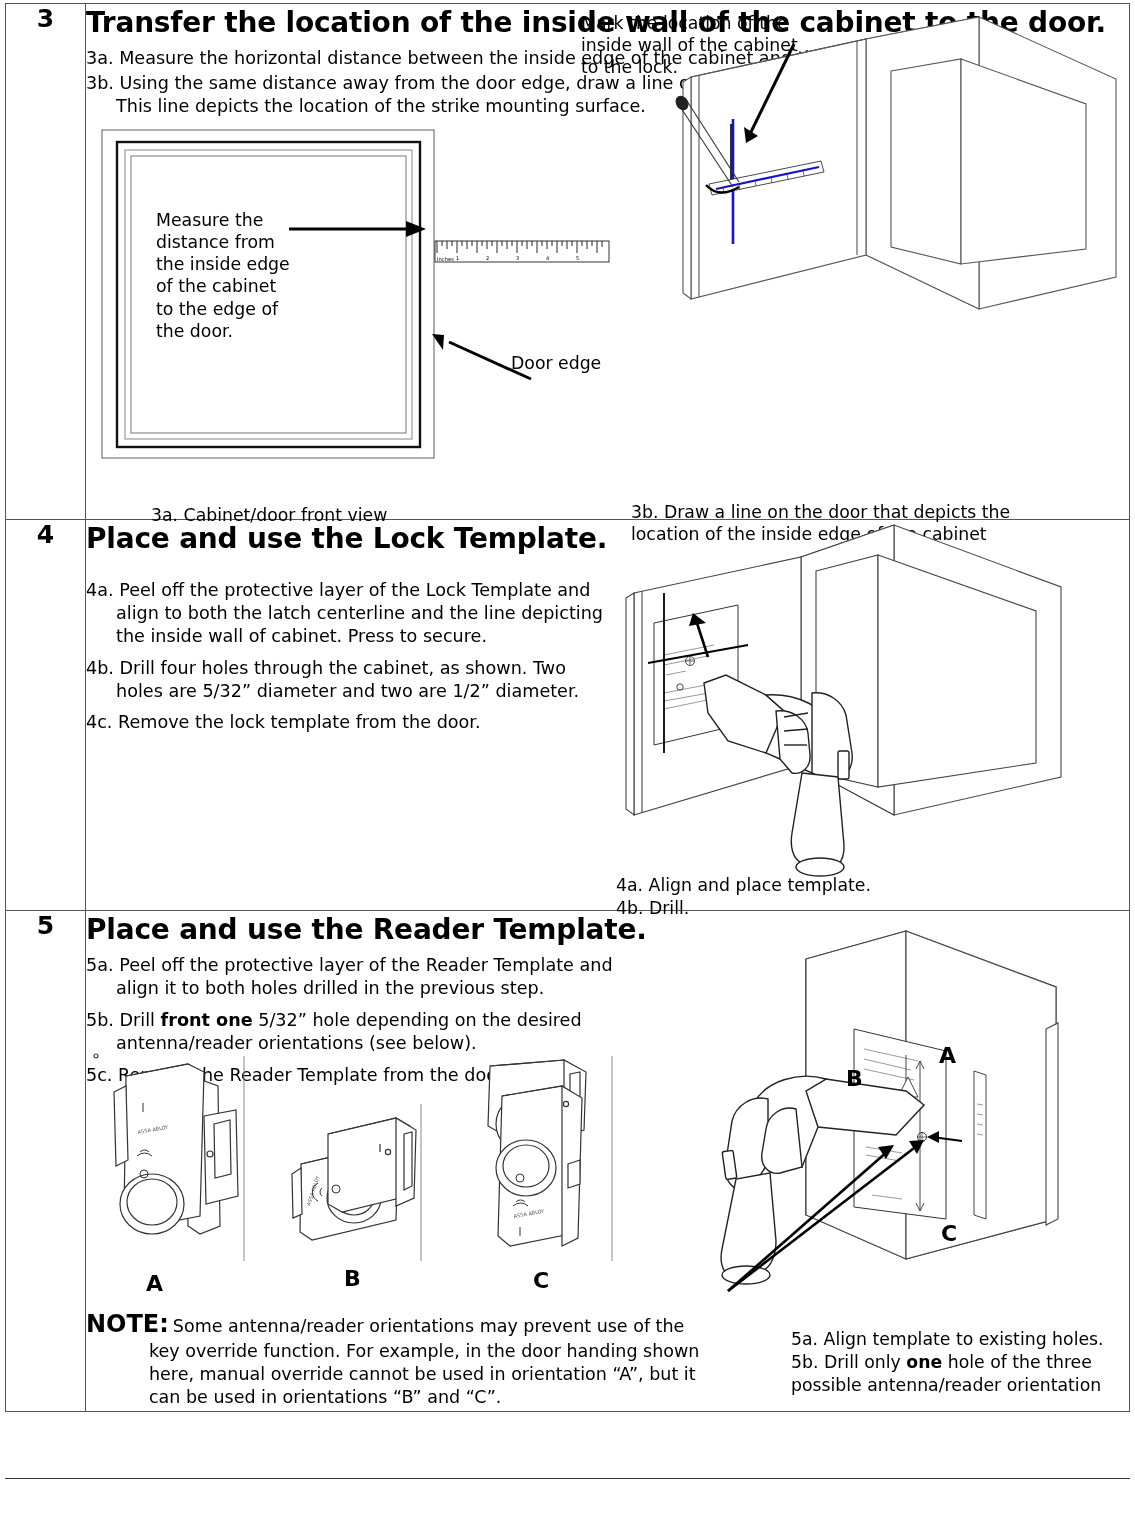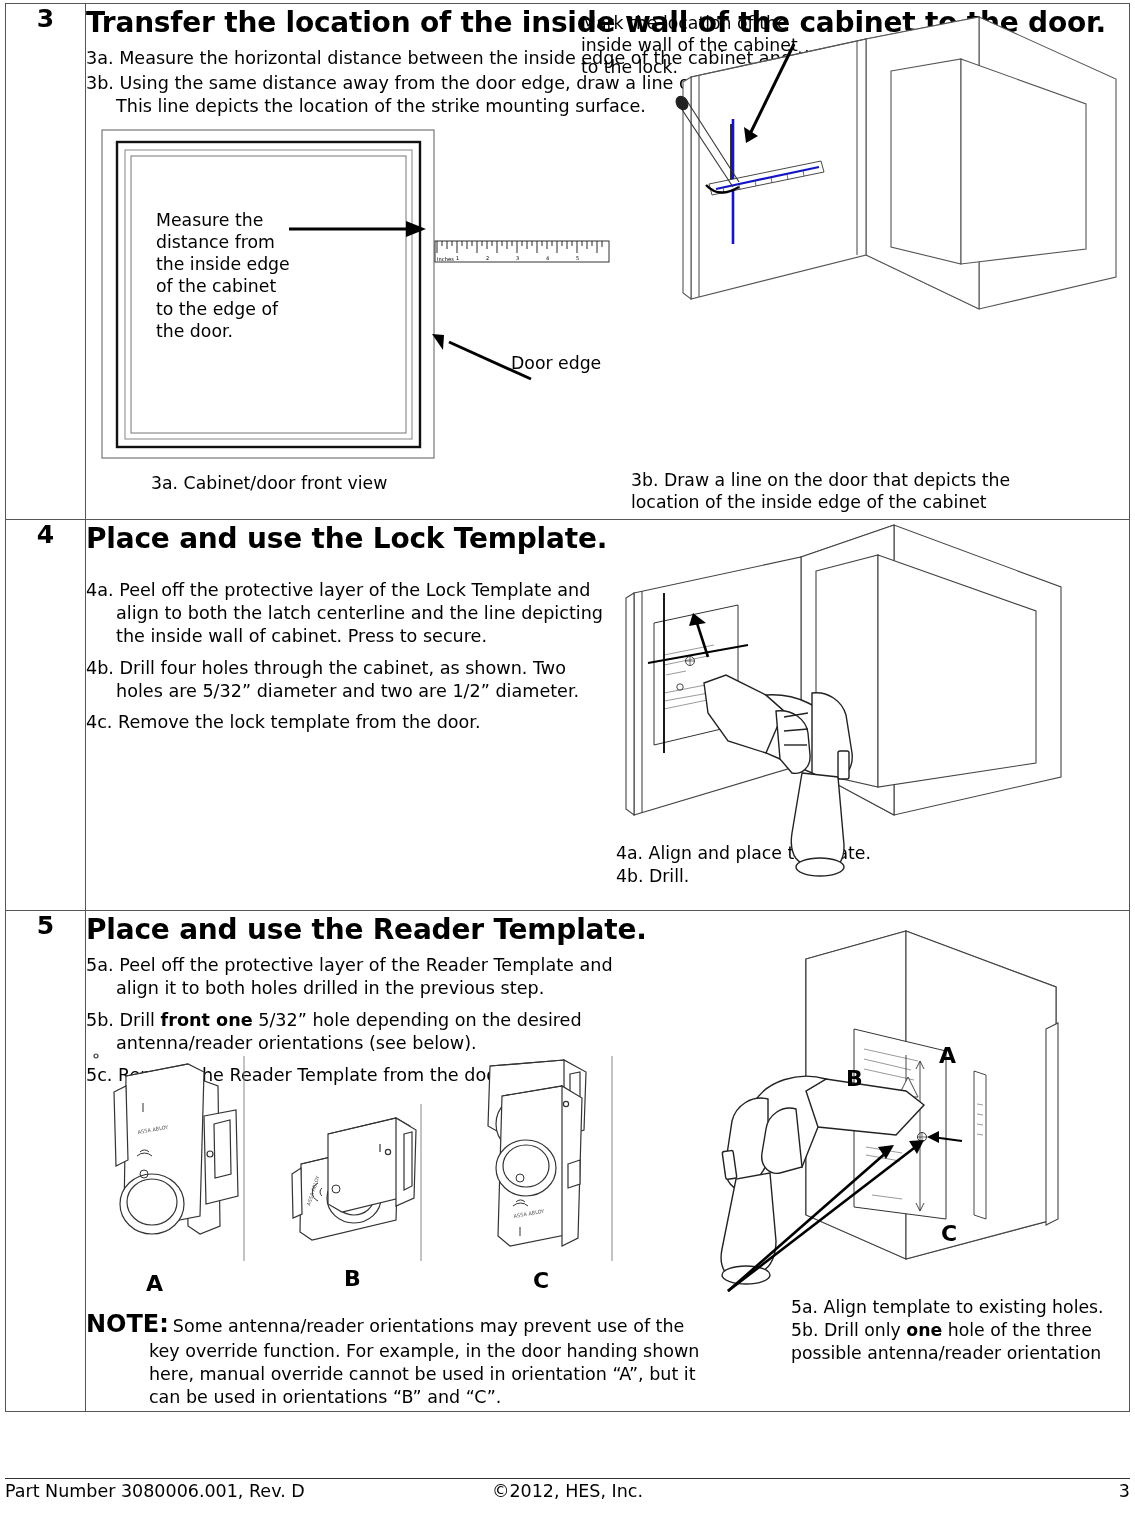--- a/index.html
+++ b/index.html
@@ -78,20 +78,21 @@
     position: absolute;
     font-size: 17.3px;
     line-height: 1.28;
     white-space: pre-line;
   }
   .caption {
     position: absolute;
     font-size: 17.3px;
     line-height: 1.30;
     white-space: pre-line;
+    margin-top: 32px;
   }
   .fig-letter {
     position: absolute;
     font-size: 22px;
     font-weight: bold;
   }
 
   
   .fig { position: absolute; }
   svg { display: block; overflow: visible; }
@@ -504,20 +505,15 @@
         <div class="caption" style="left:705px; top:385px;">5a. Align template to existing holes.</div>
         <div class="caption" style="left:705px; top:408px;"><span>5b. Drill only </span><b>one</b><span> hole of the three</span></div>
         <div class="caption" style="left:705px; top:431px;">possible antenna/reader orientation</div>
       </td>
     </tr>
   </tbody>
     </table>
 
   <div class="footer">
     <div class="footer-rule"></div>
-    <div class="footer-row" style="position:relative;">
-      <span class="footer-left">Part Number 3080006.001, Rev. D</span>
-      <span class="footer-center">©2012, HES, Inc.</span>
-      <span class="footer-right">3</span>
-    </div>
   </div>
 
 </div>
 
 </body></html>

